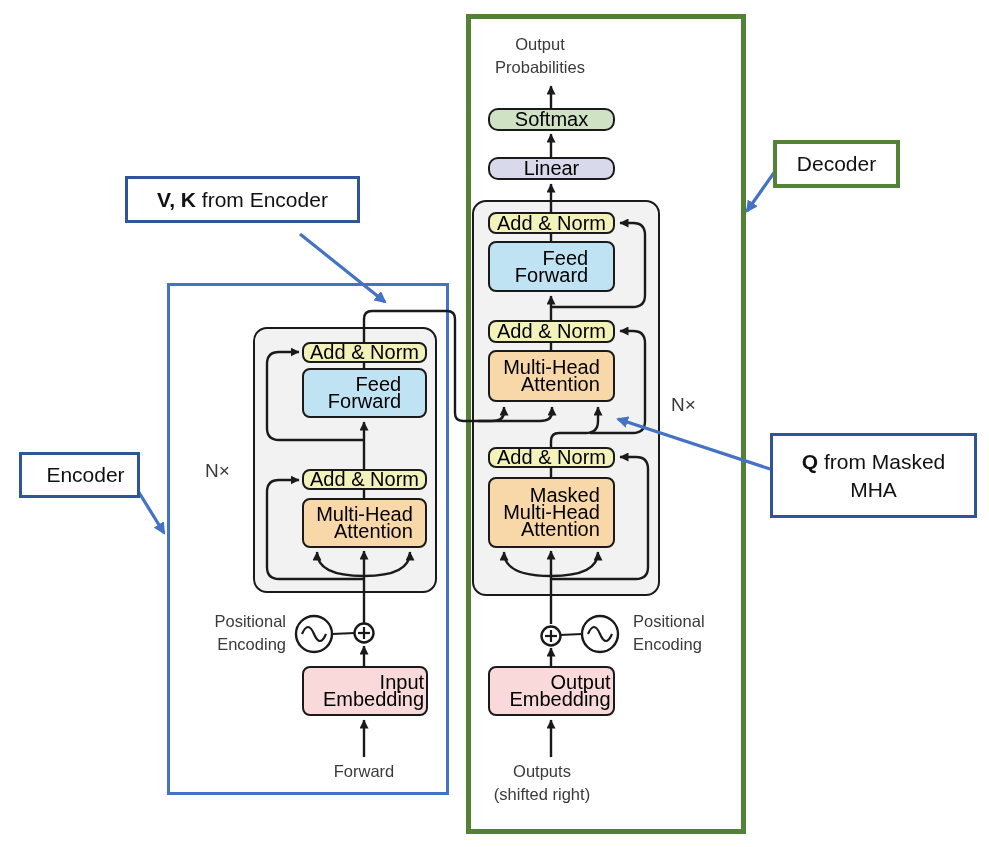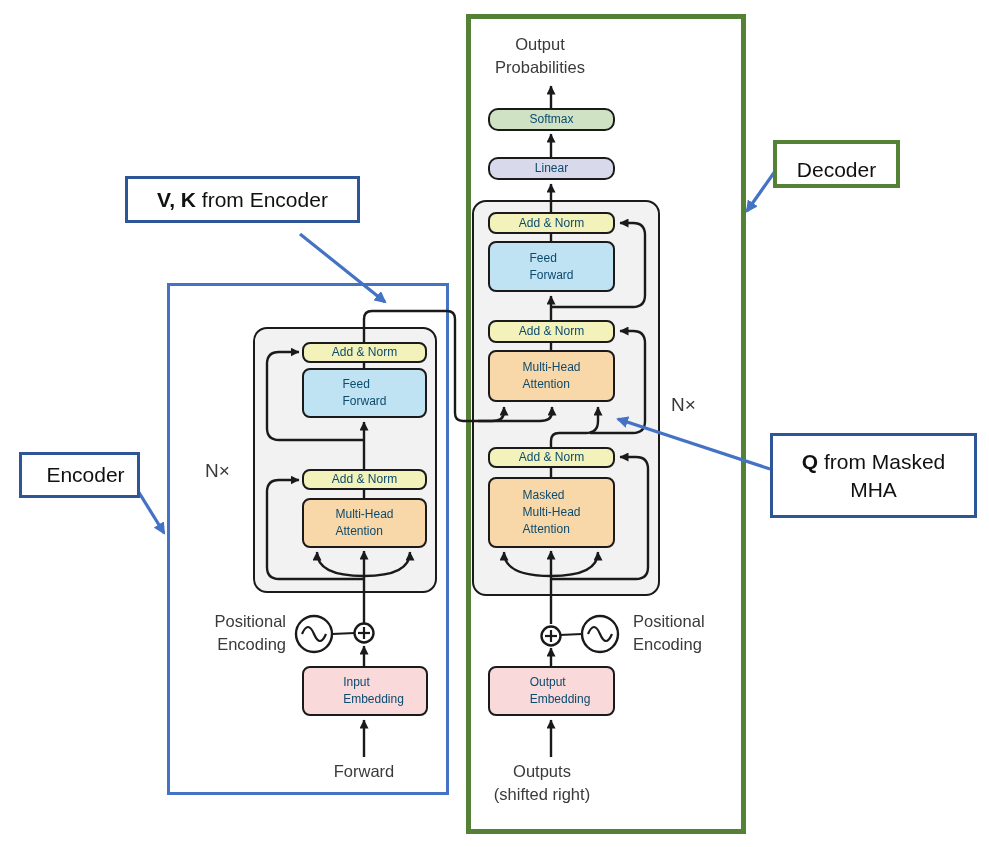--- a/index.html
+++ b/index.html
@@ -21,22 +21,22 @@
   .wire{fill:none;stroke:var(--line,#1a1a1a);stroke-width:2.4px;}
   .wire-thin{fill:none;stroke:var(--line,#1a1a1a);stroke-width:2.2px;}
   .node{fill:#ffffff;stroke:var(--line,#1a1a1a);stroke-width:2.4px;}
   .mk-black{fill:var(--line,#1a1a1a);}
   .mk-blue{fill:var(--arrow-blue,#4472c4);}
   .callout-arrow{fill:none;stroke:var(--arrow-blue,#4472c4);stroke-width:3.2px;}
   
   .dbox{
     position:absolute;z-index:4;box-sizing:border-box;
     border:2px solid var(--line,#1a1a1a);border-radius:8px;
-    display:flex;align-items:center;justify-content:center;text-align:left;
-    font-size:12px;line-height:17px;white-space:pre-line;color:#0c4a6e;
+    display:flex;align-items:center;justify-content:center;text-align:right;
+    font-size:20px;line-height:17px;white-space:pre-line;color:#000000;
   }
   .r10{border-radius:10px;}
   .fill-softmax{background:var(--softmax,#cfe2c4);}
   .fill-linear{background:var(--linear,#d9d9ec);}
   .fill-addnorm{background:var(--add-norm,#f2f2ba);}
   .fill-ff{background:var(--feed-forward,#bfe3f2);}
   .fill-attn{background:var(--attention,#f8d8a8);}
   .fill-embed{background:var(--embedding,#f9d9d9);padding-left:17px;}
   
   .dlabel{
@@ -46,21 +46,21 @@
   .dlabel.left-align{text-align:left;}
   .dlabel.right-align{text-align:right;}
   .nx{position:absolute;z-index:4;font-size:19px;color:#3a3a3a;}
   
   .callout{
     position:absolute;z-index:6;box-sizing:border-box;background:#ffffff;
     display:flex;flex-direction:column;align-items:center;justify-content:center;
     font-size:21px;line-height:28px;color:#111111;text-align:center;
   }
   .callout.blue-border{border:3px solid var(--annotation-blue,#2e5597);}
-  .callout.green-border{border:4px solid var(--annotation-green,#538135);justify-content:flex-end;}
+  .callout.green-border{border:4px solid var(--annotation-green,#538135);}
   .callout b{font-weight:bold;}
 </style>
 </head>
 <body>
 
 <div id="stage">
 
   <div class="outline blue" style="left:167px;top:283px;width:282px;height:512px;"></div>
   <div class="outline green" style="left:466px;top:14px;width:280px;height:820px;"></div>
 

